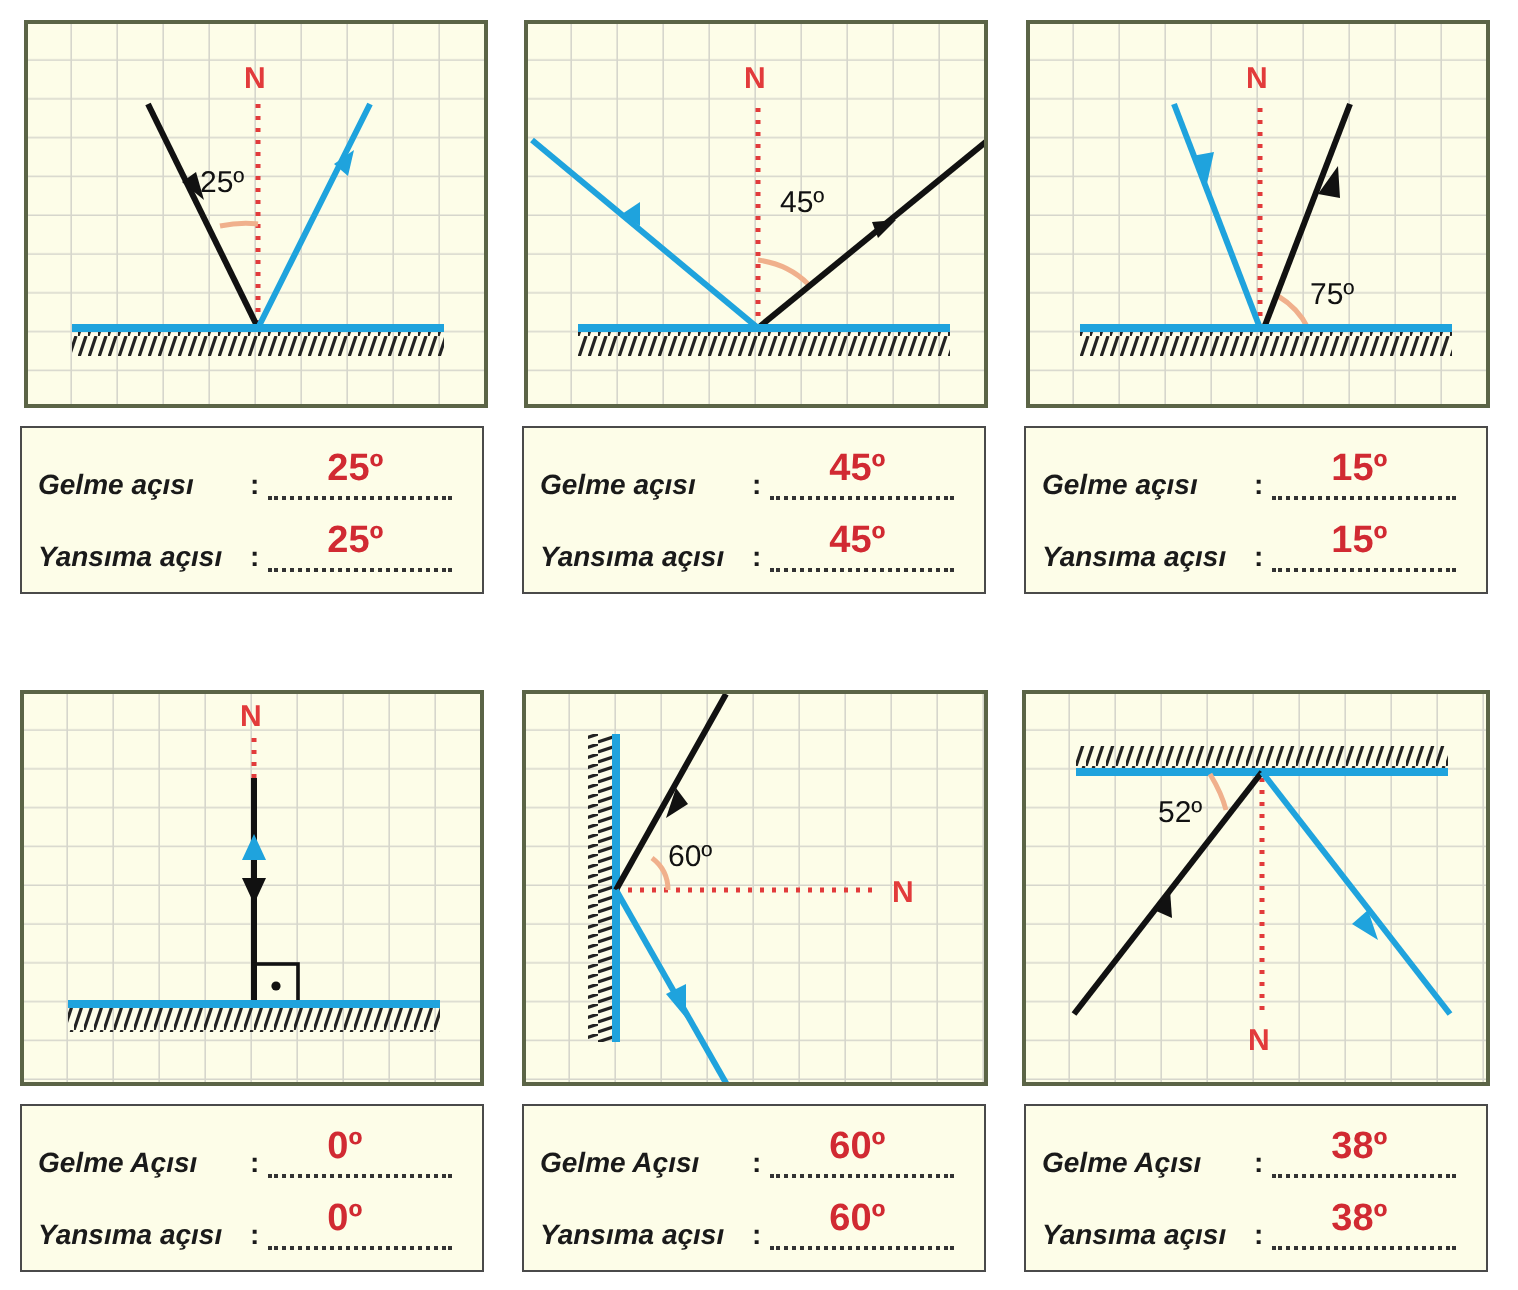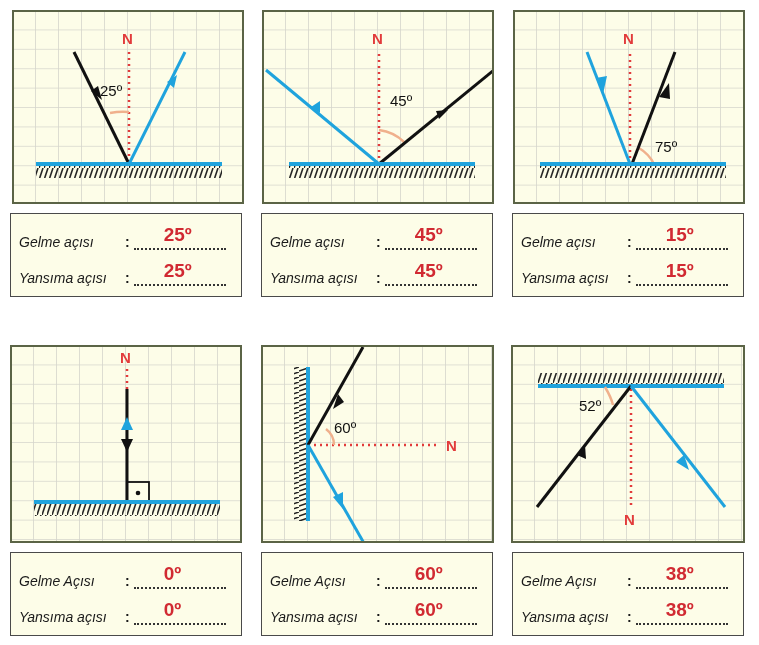--- a/index.html
+++ b/index.html
@@ -2,21 +2,21 @@
 <html><head>
   <meta charset="utf-8">
   <style>
     html, body { margin: 0; padding: 0; background: #ffffff; }
     body { width: 759px; height: 645px; position: relative; overflow: hidden;
            font-family: "Liberation Sans", sans-serif; }
     .frame { position: absolute; background: #fdfde8; border: 2px solid #5b6446; box-sizing: border-box; overflow: hidden; }
     .frame svg { position: absolute; left: 0; top: 0; }
     .answer { position: absolute; background: #fdfde8; border: 1.5px solid #4a4a4a; box-sizing: border-box; }
     .row { position: absolute; left: 8px; height: 24px; display: flex; align-items: flex-end; white-space: nowrap; }
-    .lbl { font-style: italic; font-weight: normal; font-size: 14px; color: #1a1a1a; display: inline-block; }
+    .lbl { font-style: italic; font-weight: bold; font-size: 14px; color: #1a1a1a; display: inline-block; }
     .colon { font-weight: bold; font-size: 14px; color: #1a1a1a; display: inline-block; margin-left: 2px; }
     .dots { position: relative; display: inline-block; width: 92px; margin-left: 4px; border-bottom: 2px dotted #333; height: 14px; }
     .val { position: absolute; left: 30px; bottom: 2px; color: #d12a32; font-weight: bold; font-size: 19px; }
   </style>
 </head>
 <body>
 
 <svg width="0" height="0" style="position:absolute">
   <defs>
     <pattern id="grid" width="23" height="19.4" patternUnits="userSpaceOnUse" x="-1" y="-1">

